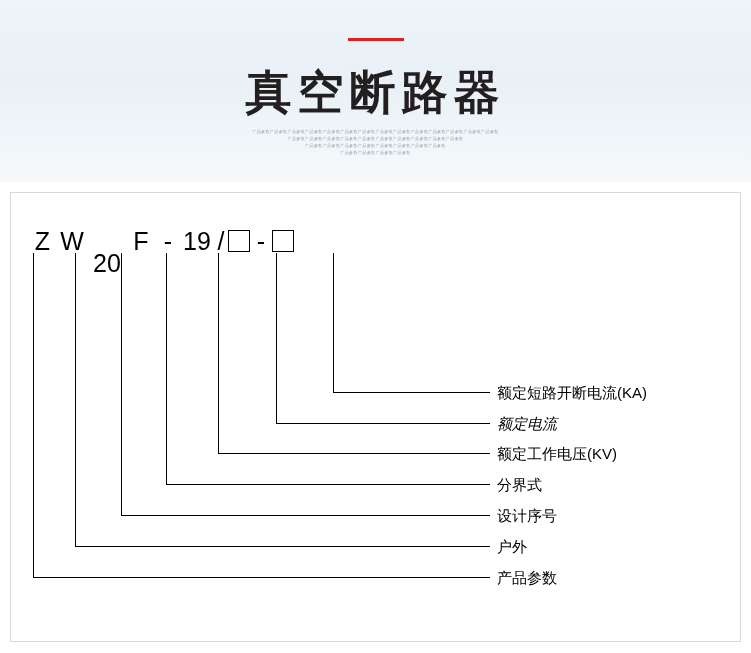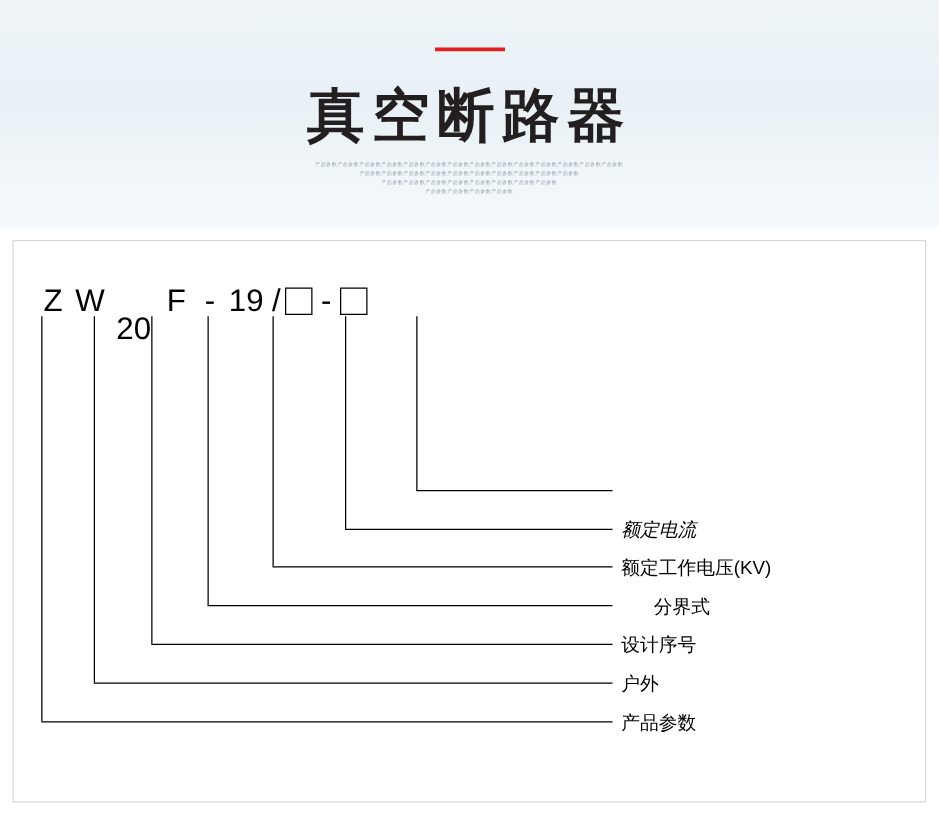--- a/index.html
+++ b/index.html
@@ -154,20 +154,21 @@
 
   <div class="vline" style="left:110px; top:60px; height:262px;"></div>
   <div class="hline" style="left:110px; top:322px; width:369px;"></div>
 
   <div class="vline" style="left:64px; top:60px; height:293px;"></div>
   <div class="hline" style="left:64px; top:353px; width:415px;"></div>
 
   <div class="vline" style="left:22px; top:60px; height:324px;"></div>
   <div class="hline" style="left:22px; top:384px; width:457px;"></div>
 
+  <div class="label" style="left:486px; top:191px;">额定短路开断电流(KA)</div>
   <div class="label" style="left:486px; top:222px;font-style:italic;">额定电流</div>
   <div class="label" style="left:486px; top:252px;">额定工作电压(KV)</div>
-  <div class="label" style="left:486px; top:283px;margin-left:26px;">分界式</div>
+  <div class="label" style="left:486px; top:283px;">分界式</div>
   <div class="label" style="left:486px; top:314px;font-family:Liberation Mono, monospace;">设计序号</div>
   <div class="label" style="left:486px; top:345px;text-align:right;">户外</div>
   <div class="label" style="left:486px; top:376px;">产品参数</div>
 
 </div>
 
 </body></html>

